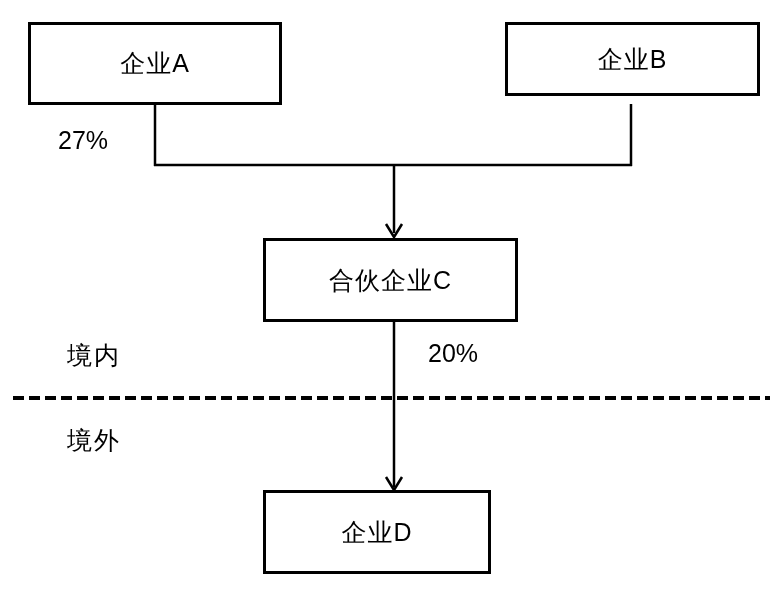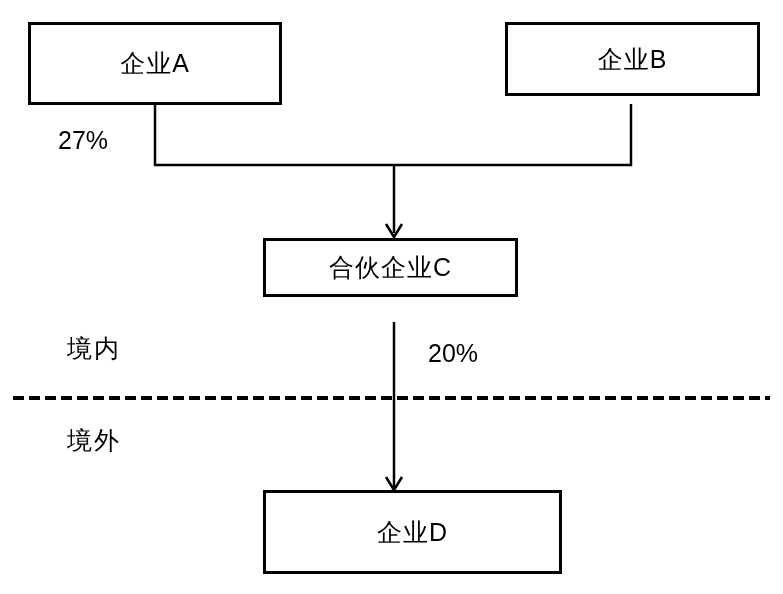--- a/index.html
+++ b/index.html
@@ -29,31 +29,31 @@
     background: #ffffff;
     display: flex;
     align-items: center;
     justify-content: center;
     font-size: 25px;
     color: #000000;
     letter-spacing: 1px;
   }
   .node-a { left: 28px;  top: 22px;  width: 254px; height: 83px; }
   .node-b { left: 505px; top: 22px;  width: 255px; height: 74px; }
-  .node-c { left: 263px; top: 238px; width: 255px; height: 59px; }
-  .node-d { left: 263px; top: 490px; width: 299px; height: 84px; }
+  .node-c { left: 263px; top: 238px; width: 255px; height: 84px; }
+  .node-d { left: 263px; top: 490px; width: 228px; height: 84px; }
   .lbl {
     position: absolute;
     font-size: 25px;
     color: #000000;
     white-space: nowrap;
   }
   .lbl-60     { left: 58px;  top: 126px; }
   .lbl-20     { left: 428px; top: 339px; }
-  .lbl-domestic { left: 67px; top: 332px; letter-spacing: 2px; }
+  .lbl-domestic { left: 67px; top: 339px; letter-spacing: 2px; }
   .lbl-overseas { left: 67px; top: 424px; letter-spacing: 2px; text-align: center; }
 </style>
 </head>
 <body>
 
 <div class="canvas">
 
   <svg class="connectors" viewBox="0 0 783 594" xmlns="http://www.w3.org/2000/svg">
 
     <line x1="155" y1="104" x2="155" y2="166" stroke="#000000" stroke-width="2.5"></line>

